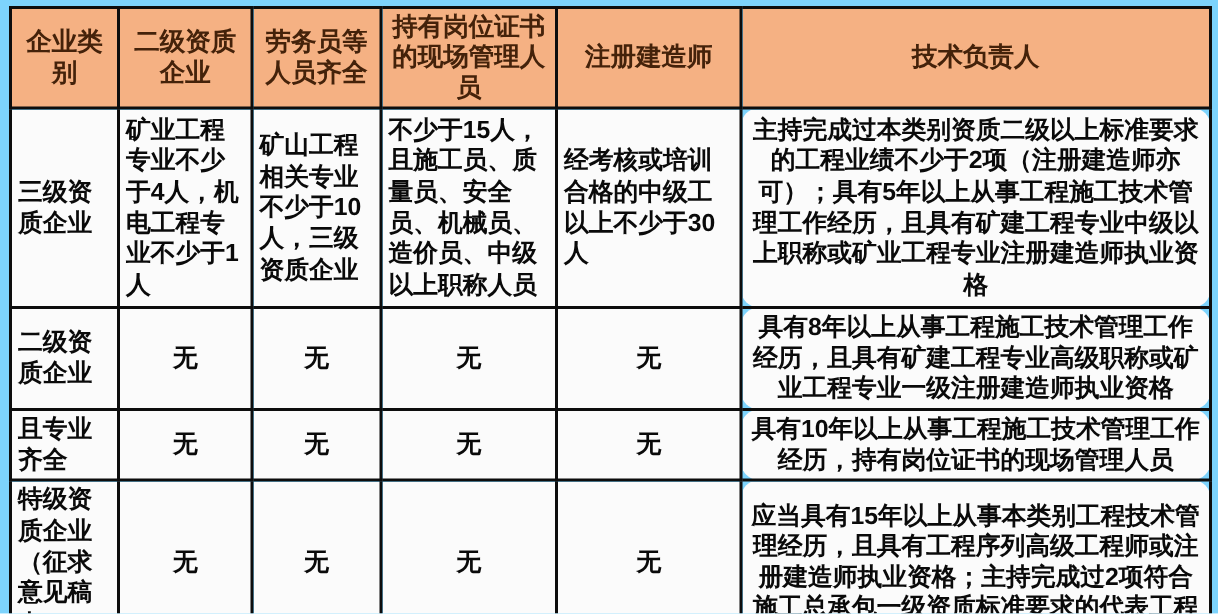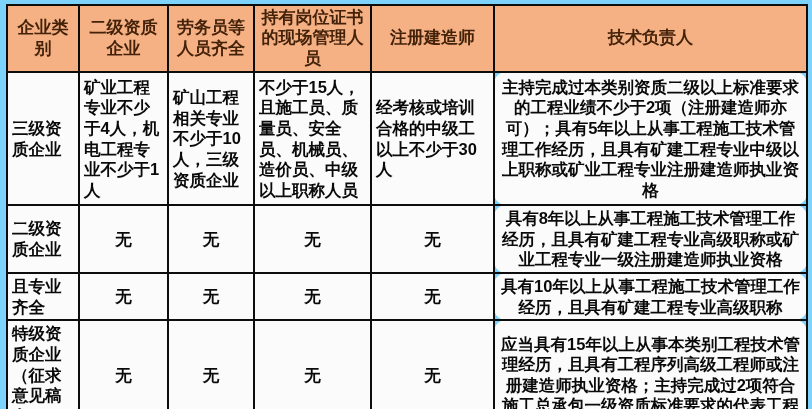--- a/index.html
+++ b/index.html
@@ -97,21 +97,21 @@
         <td class="none-cell">无</td>
         <td class="tech-cell">具有8年以上从事工程施工技术管理工作经历，且具有矿建工程专业高级职称或矿业工程专业一级注册建造师执业资格</td>
       </tr>
 
       <tr class="r-3">
         <td class="cat-cell">且专业齐全</td>
         <td class="none-cell">无</td>
         <td class="none-cell">无</td>
         <td class="none-cell">无</td>
         <td class="none-cell">无</td>
-        <td class="tech-cell">具有10年以上从事工程施工技术管理工作经历，且具有矿建工程专业高级职称</td>
+        <td class="tech-cell">具有10年以上从事工程施工技术管理工作经历，持有岗位证书的现场管理人员</td>
       </tr>
 
       <tr class="r-4">
         <td class="cat-cell">特级资质企业（征求意见稿中）</td>
         <td class="none-cell">无</td>
         <td class="none-cell">无</td>
         <td class="none-cell">无</td>
         <td class="none-cell">无</td>
         <td class="tech-cell">应当具有15年以上从事本类别工程技术管理经历，且具有工程序列高级工程师或注册建造师执业资格；主持完成过2项符合施工总承包一级资质标准要求的代表工程</td>
       </tr>

